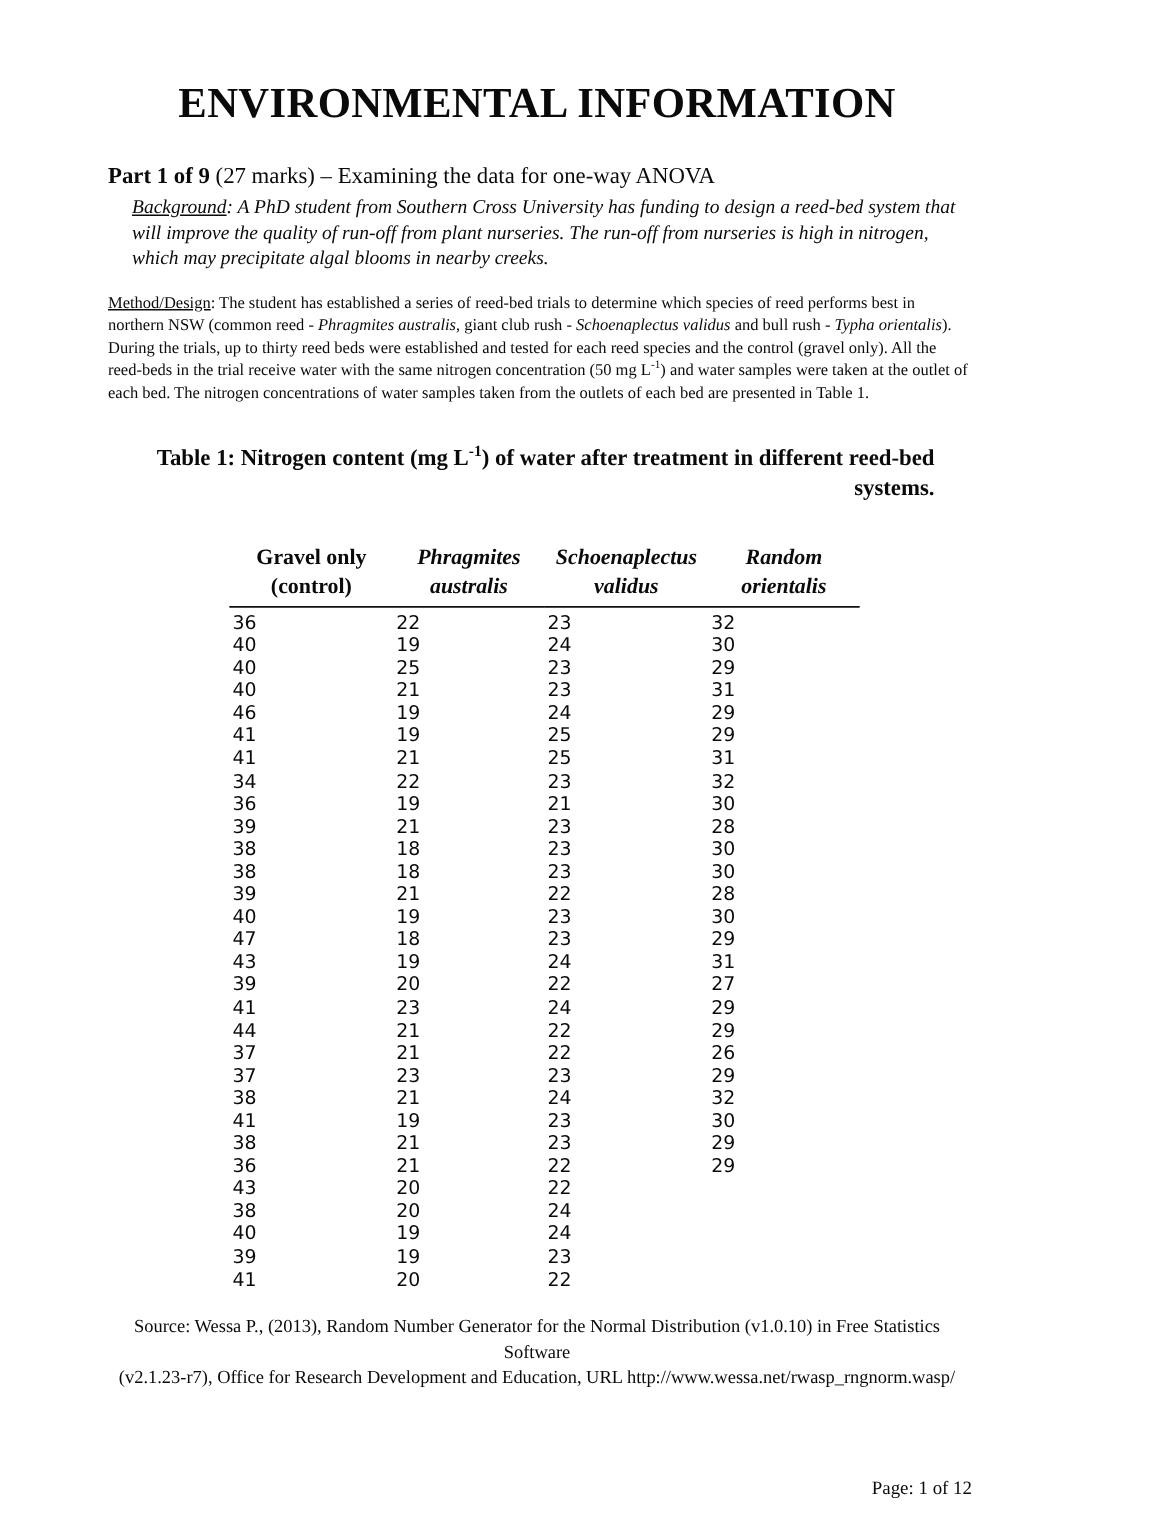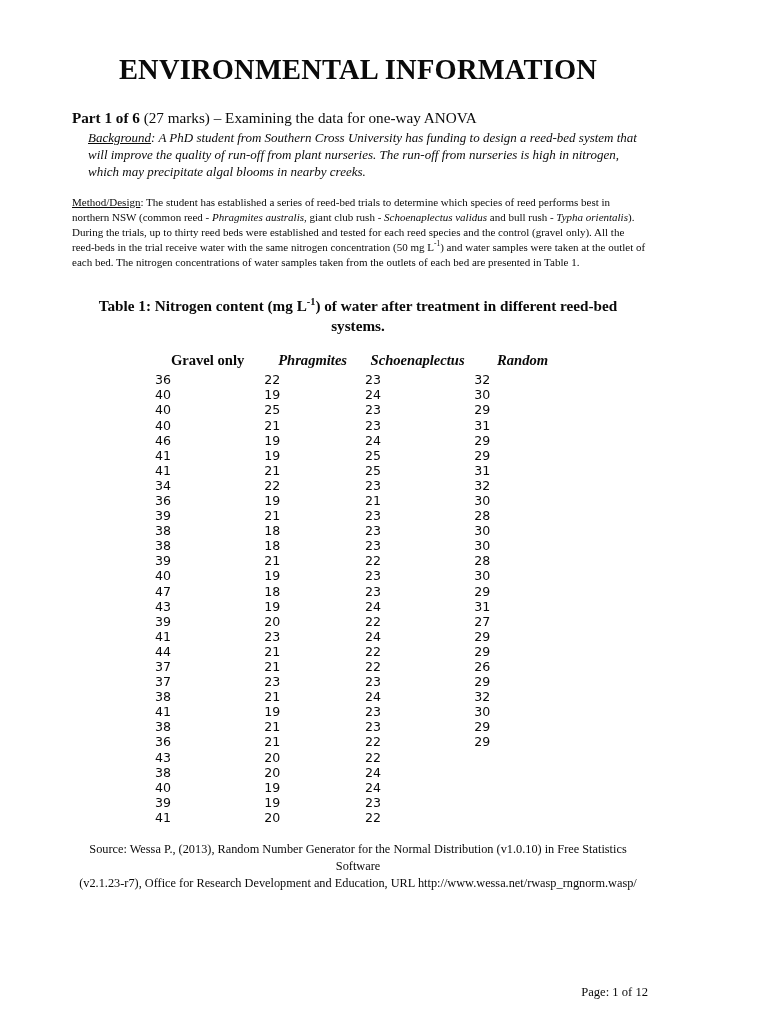--- a/index.html
+++ b/index.html
@@ -65,22 +65,22 @@
   }
   .method-para .u { text-decoration: underline; }
   .method-para i, .background-para i { font-style: italic; }
   sup { font-size: 0.68em; vertical-align: super; line-height: 0; }
 
   
   .table-caption {
     font-weight: bold;
     font-size: 15.2px;
     line-height: 1.35;
-    text-align: center;
-    margin: 26px auto 14px auto;
+    text-align: right;
+    margin: 26px auto 26px auto;
     width: 530px;
   }
 
   
   .table-wrap {
     width: 420px;
     margin: 0 auto 0 auto;
     padding-left: 10px;
   }
   table.data {
@@ -136,21 +136,21 @@
 </style>
 </head>
 <body>
 
 <div class="page">
 
   <h1 class="doc-title">
     <span class="line">ENVIRONMENTAL INFORMATION</span>
   </h1>
 
-  <p class="part-line"><b>Part 1 of 6</b><span> (27 marks) – Examining the data for one-way ANOVA</span></p>
+  <p class="part-line"><b>Part 1 of 9</b><span> (27 marks) – Examining the data for one-way ANOVA</span></p>
 
   <p class="background-para"><span class="u">Background</span><span>:  A PhD student from Southern Cross University has funding to design a reed-bed system that will improve the quality of run-off from plant nurseries. The run-off from nurseries is high in nitrogen, which may precipitate algal blooms in nearby creeks.</span></p>
 
   <p class="method-para"><span class="u">Method/Design</span><span>:  The student has established a series of reed-bed trials to determine which species of reed performs best in northern NSW (common reed - </span><i>Phragmites australis</i><span>, giant club rush - </span><i>Schoenaplectus validus</i><span> and bull rush - </span><i>Typha orientalis</i><span>).  During the trials, up to thirty reed beds were established and tested for each reed species and the control (gravel only).  All the reed-beds in the trial receive water with the same nitrogen concentration (50 mg L</span><sup>-1</sup><span>) and water samples were taken at the outlet of each bed.  The nitrogen concentrations of water samples taken from the outlets of each bed are presented in Table 1.</span></p>
 
   <p class="table-caption"><span>Table 1: Nitrogen content (mg L</span><sup>-1</sup><span>) of water after treatment in different reed-bed systems.</span></p>
 
   <div class="table-wrap">
     <table class="data">
       <colgroup>
@@ -159,20 +159,26 @@
           <col class="c3">
           <col class="c4">
       </colgroup>
       <thead>
         <tr>
           <th>Gravel only</th>
           <th class="sci">Phragmites</th>
           <th class="sci">Schoenaplectus</th>
           <th class="sci">Random</th>
         </tr>
+        <tr class="hdr-bottom">
+          <th>(control)</th>
+          <th class="sci">australis</th>
+          <th class="sci">validus</th>
+          <th class="sci">orientalis</th>
+        </tr>
       </thead>
       <tbody id="table-body">
           <tr>
             <td>36</td>
             <td>22</td>
             <td>23</td>
             <td>32</td>
           </tr>
           <tr>
             <td>40</td>

